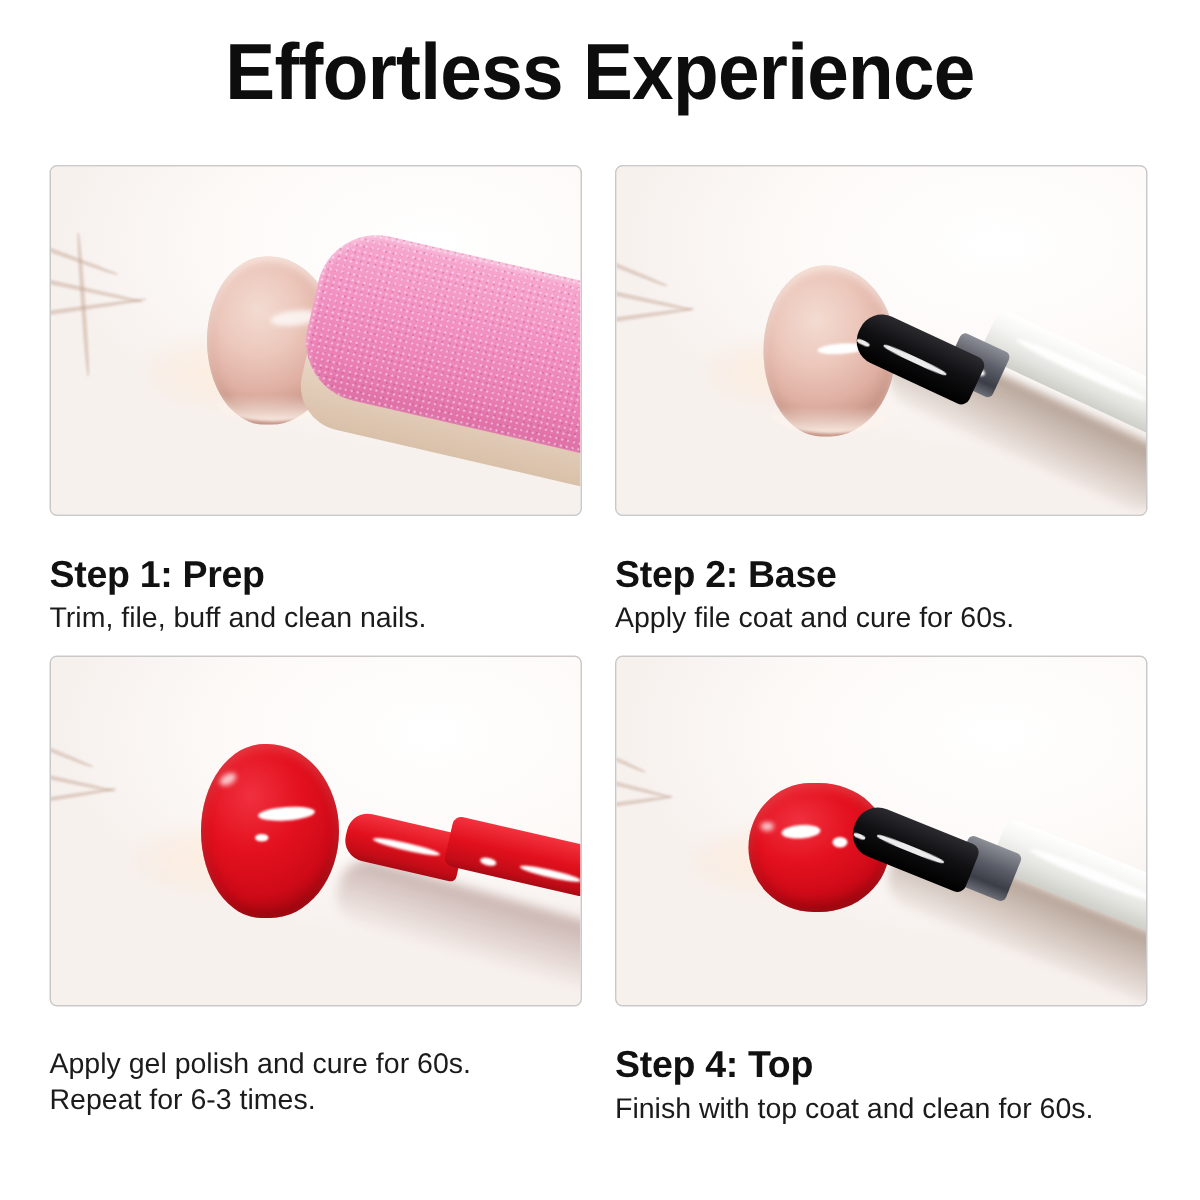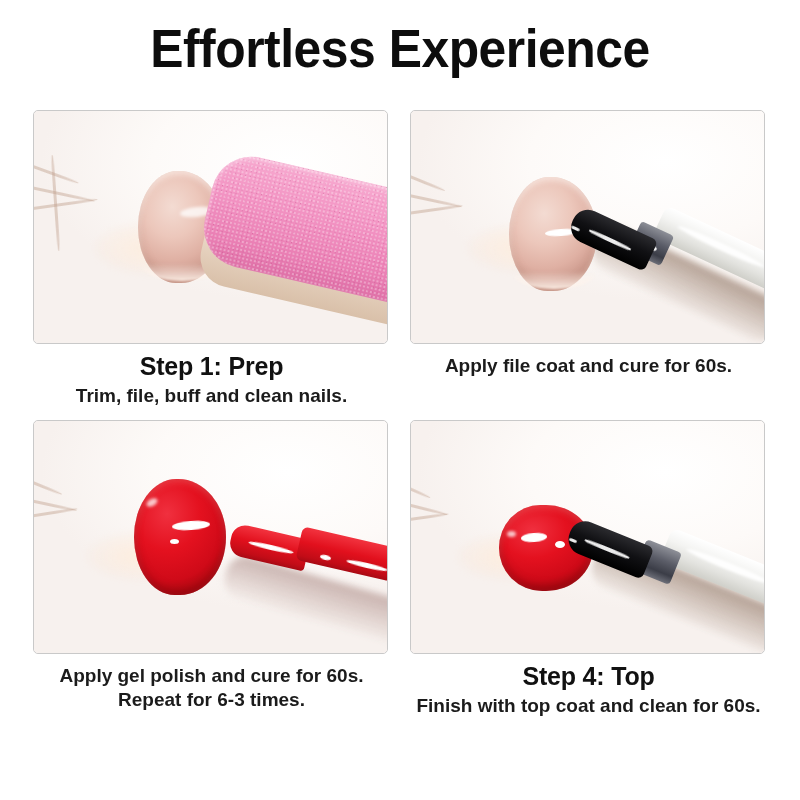--- a/index.html
+++ b/index.html
@@ -228,34 +228,33 @@
   }
   .red-shadow {
     position: absolute;
     background: linear-gradient(to bottom, rgba(180,150,145,0.7), rgba(225,210,205,0.15));
     border-radius: 20px;
     filter: blur(3.5px);
   }
 
   
   .cap {
-    text-align: center;
-    padding-top: 7px;
+    padding-top: 24px;
   }
   .cap-title {
     font-family: "Liberation Sans", sans-serif;
     font-weight: bold;
     font-size: 25px;
     line-height: 30px;
     color: #111111;
     letter-spacing: -0.2px;
   }
   .cap-desc {
     font-family: "Liberation Sans", sans-serif;
-    font-weight: bold;
+    font-weight: normal;
     font-size: 19px;
     line-height: 24px;
     color: #1b1b1b;
     padding-top: 3px;
     white-space: pre-line;
   }
 </style>
 </head>
 <body>
 
@@ -323,20 +322,21 @@
           <div class="handle" style="left:242px;top:122px;width:138px;height:34px;transform:rotate(25deg);"></div>
           <div class="handle-hl" style="left:262px;top:132px;width:96px;height:7px;transform:rotate(25deg);"></div>
           <div class="ferrule" style="left:222px;top:116px;width:36px;height:33px;transform:rotate(25deg);"></div>
           <div class="gloss" style="left:236px;top:134px;width:10px;height:5px;transform:rotate(25deg);"></div>
           <div class="bristles" style="left:158px;top:110px;width:86px;height:34px;transform:rotate(25deg);"></div>
           <div class="bristle-hl" style="left:176px;top:127px;width:46px;height:4px;transform:rotate(25deg);"></div>
           <div class="bristle-hl" style="left:160px;top:116px;width:9px;height:3px;transform:rotate(25deg);"></div>
         </div>
       </div>
       <div class="cap">
+        <div class="cap-title">Step 2: Base</div>
         <div class="cap-desc">Apply file coat and cure for 60s.</div>
       </div>
     </div>
 
     <div class="step">
       <div class="photo">
         <div class="photo-inner">
           <div class="bg-white"></div>
 
           <div class="red-shadow" style="left:188px;top:156px;width:190px;height:44px;transform:rotate(16deg);"></div>

